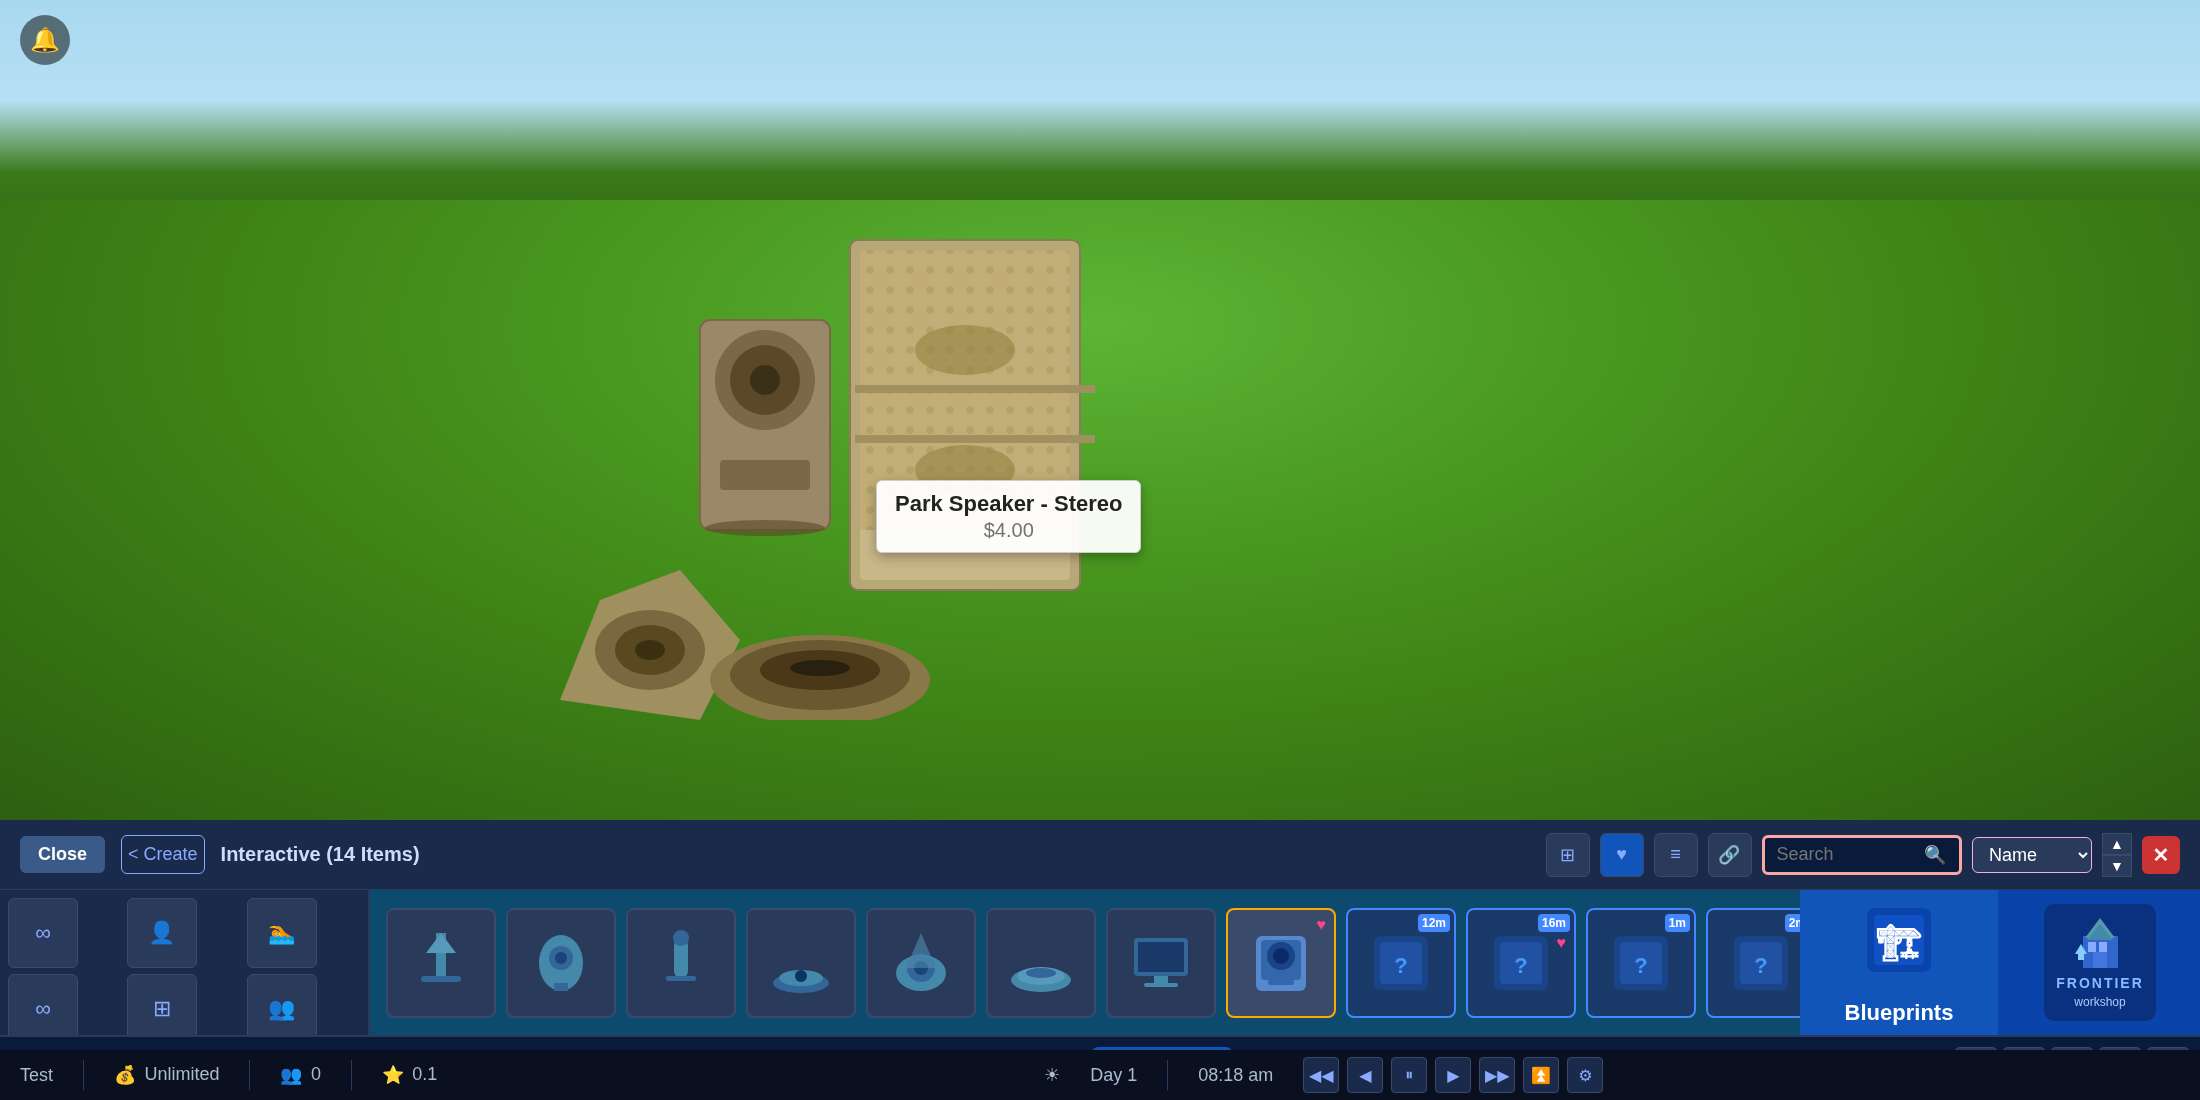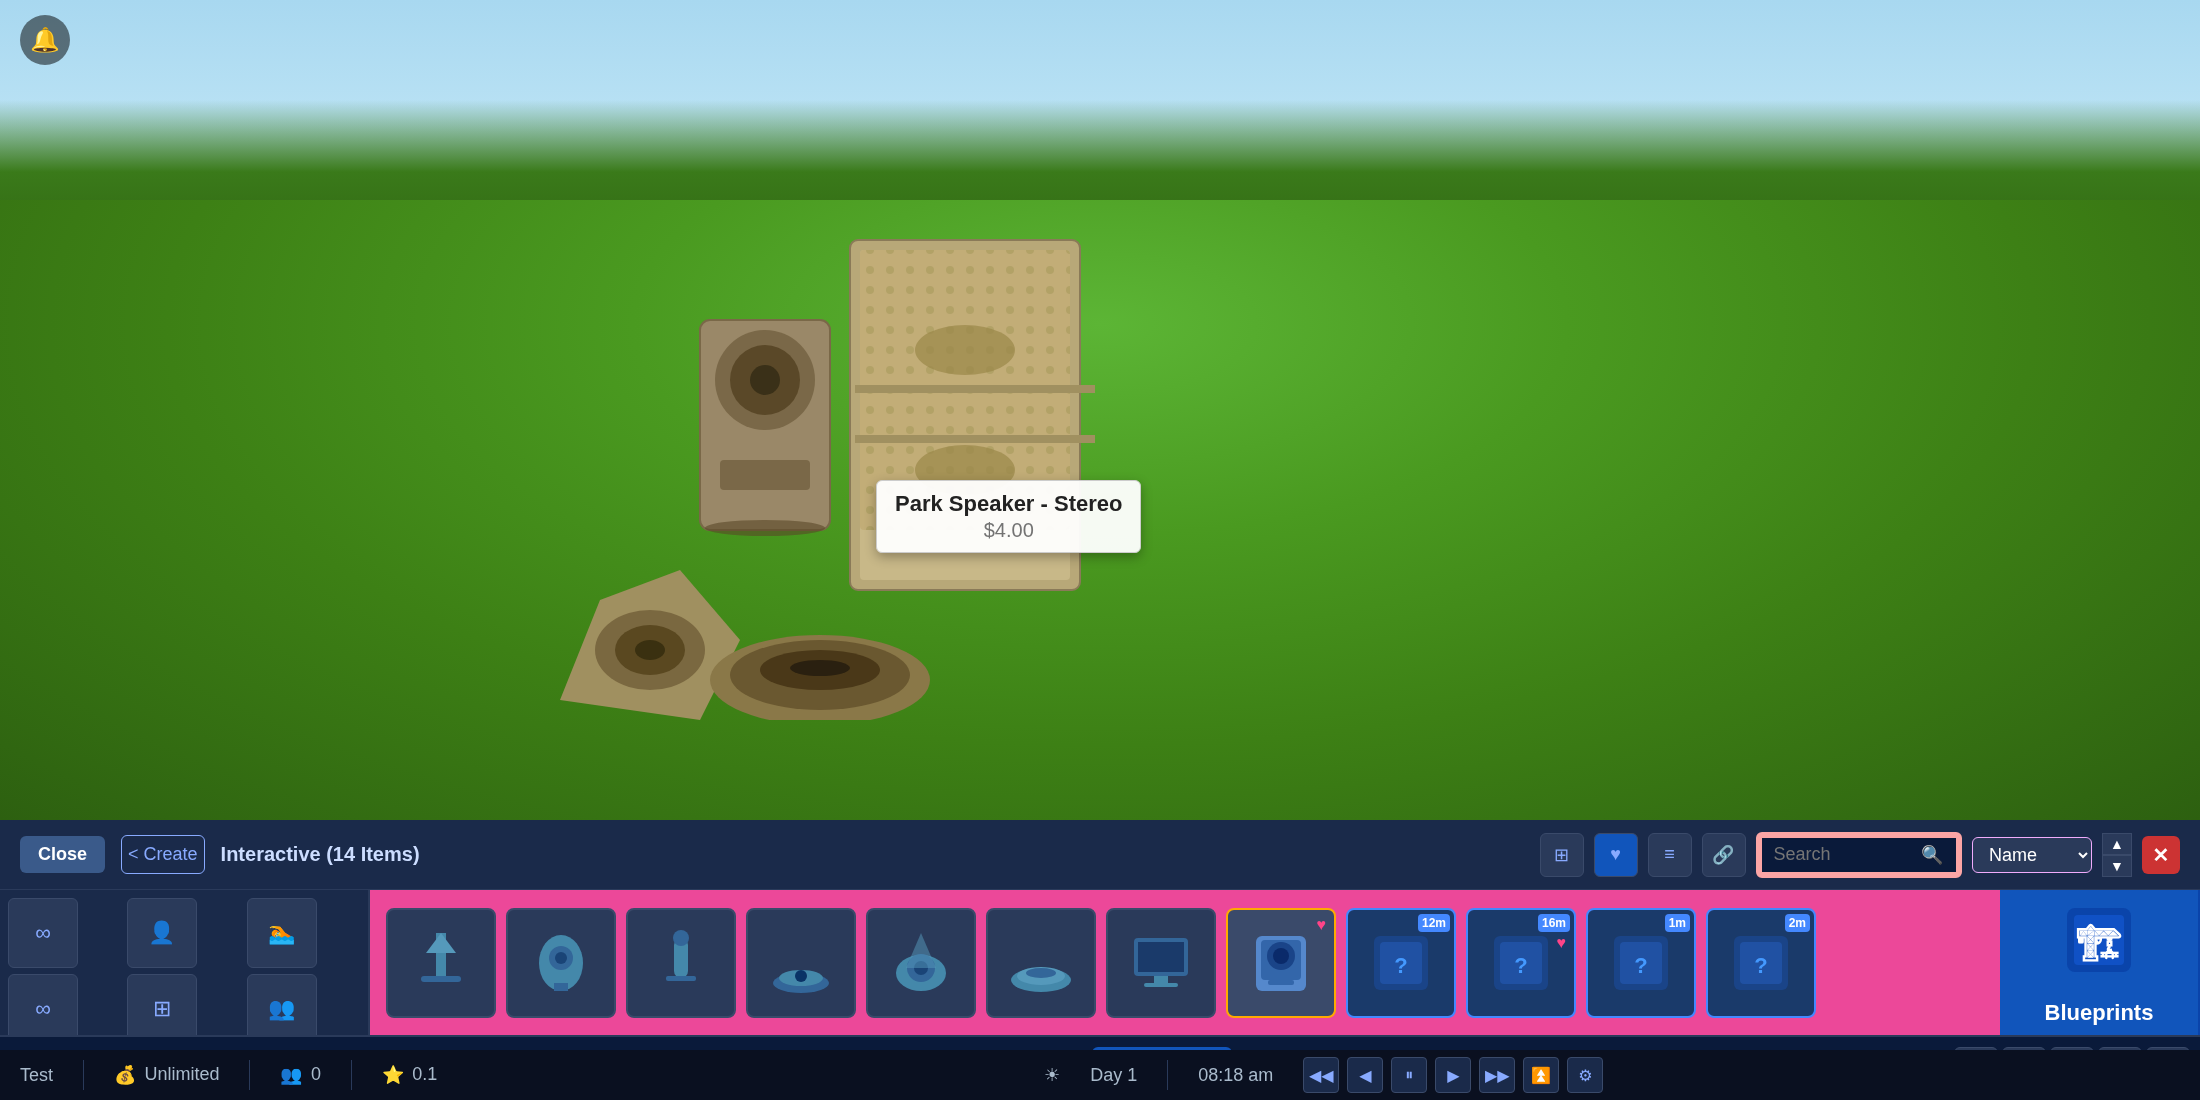--- a/index.html
+++ b/index.html
@@ -78,21 +78,21 @@
       color: white;
       font-size: 24px;
       z-index: 20;
     }
 
     
     #bottom-panel {
       position: absolute;
       bottom: 0; left: 0; right: 0;
       height: 280px;
-      background: #ec4899;
+      background: #0c4a6e;
       display: flex;
       flex-direction: column;
     }
 
     
     .panel-top-bar {
       height: 70px;
       background: #1a2a4a;
       display: flex;
       align-items: center;
@@ -150,21 +150,21 @@
       cursor: pointer;
     }
     .filter-btn.active {
       background: #1155bb;
     }
 
     .search-box {
       display: flex;
       align-items: center;
       background: #0a1a3a;
-      border: 6px solid #fca5a5;
+      border: 3px solid #fca5a5;
       border-radius: 6px;
       padding: 6px 12px;
       gap: 8px;
       color: #88aaff;
       font-size: 18px;
       min-width: 200px;
     }
     .search-input {
       background: transparent;
       border: none;
@@ -622,20 +622,38 @@
         <div style="font-size:50px; color:white;">
           <svg width="80" height="80" viewBox="0 0 80 80">
             <rect x="8" y="8" width="64" height="64" rx="8" fill="#0a44aa"></rect>
             <rect x="15" y="15" width="50" height="50" rx="4" fill="#1155cc" opacity="0.8"></rect>
             <text x="40" y="55" text-anchor="middle" fill="white" font-size="36" font-weight="bold">🏗</text>
           </svg>
         </div>
         <div style="color:white; font-size:22px; font-weight:bold; margin-top:8px;">Blueprints</div>
       </div>
 
+      <div style="width:200px; background:#0a44aa; display:flex; flex-direction:column; align-items:center; justify-content:center; cursor:pointer; gap:8px;">
+        <div style="background:#0a3080; border-radius:10px; padding:12px; display:flex; flex-direction:column; align-items:center; gap:4px;">
+
+          <svg width="70" height="55" viewBox="0 0 70 55">
+            <rect x="18" y="20" width="35" height="32" fill="#3366cc"></rect>
+            <rect x="23" y="26" width="8" height="10" fill="#88aaff"></rect>
+            <rect x="34" y="26" width="8" height="10" fill="#88aaff"></rect>
+            <rect x="28" y="36" width="14" height="16" fill="#4477dd"></rect>
+            <polygon points="35,2 20,22 50,22" fill="#5599aa"></polygon>
+            <polygon points="35,8 22,24 48,24" fill="#4488aa"></polygon>
+
+            <polygon points="10,38 16,28 22,38" fill="#88ccff"></polygon>
+            <rect x="13" y="36" width="6" height="8" fill="#88ccff"></rect>
+          </svg>
+          <div style="color:#88bbff; font-size:14px; font-weight:bold; letter-spacing:2px; text-align:center;">FRONTIER</div>
+          <div style="color:#aaccff; font-size:12px; text-align:center;">workshop</div>
+        </div>
+      </div>
     </div>
   </div>
 
   <div class="category-tabs">
     <button class="cat-tab">
       <span class="tab-icon">🎢</span>
       <span>Coasters</span>
     </button>
     <button class="cat-tab">
       <span class="tab-icon">🎡</span>

